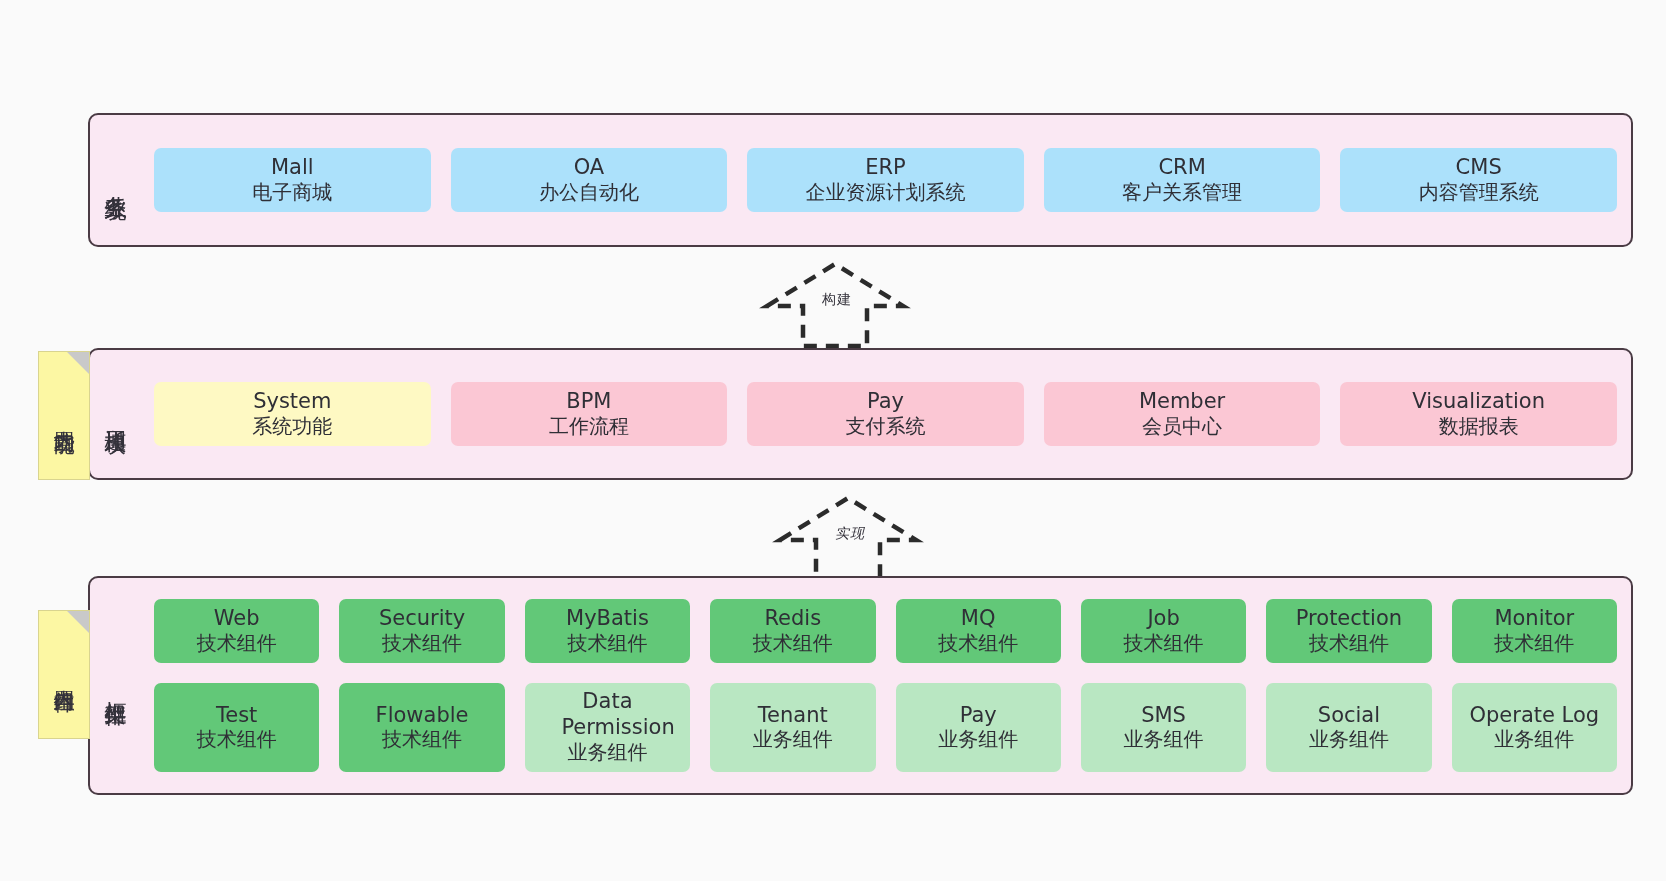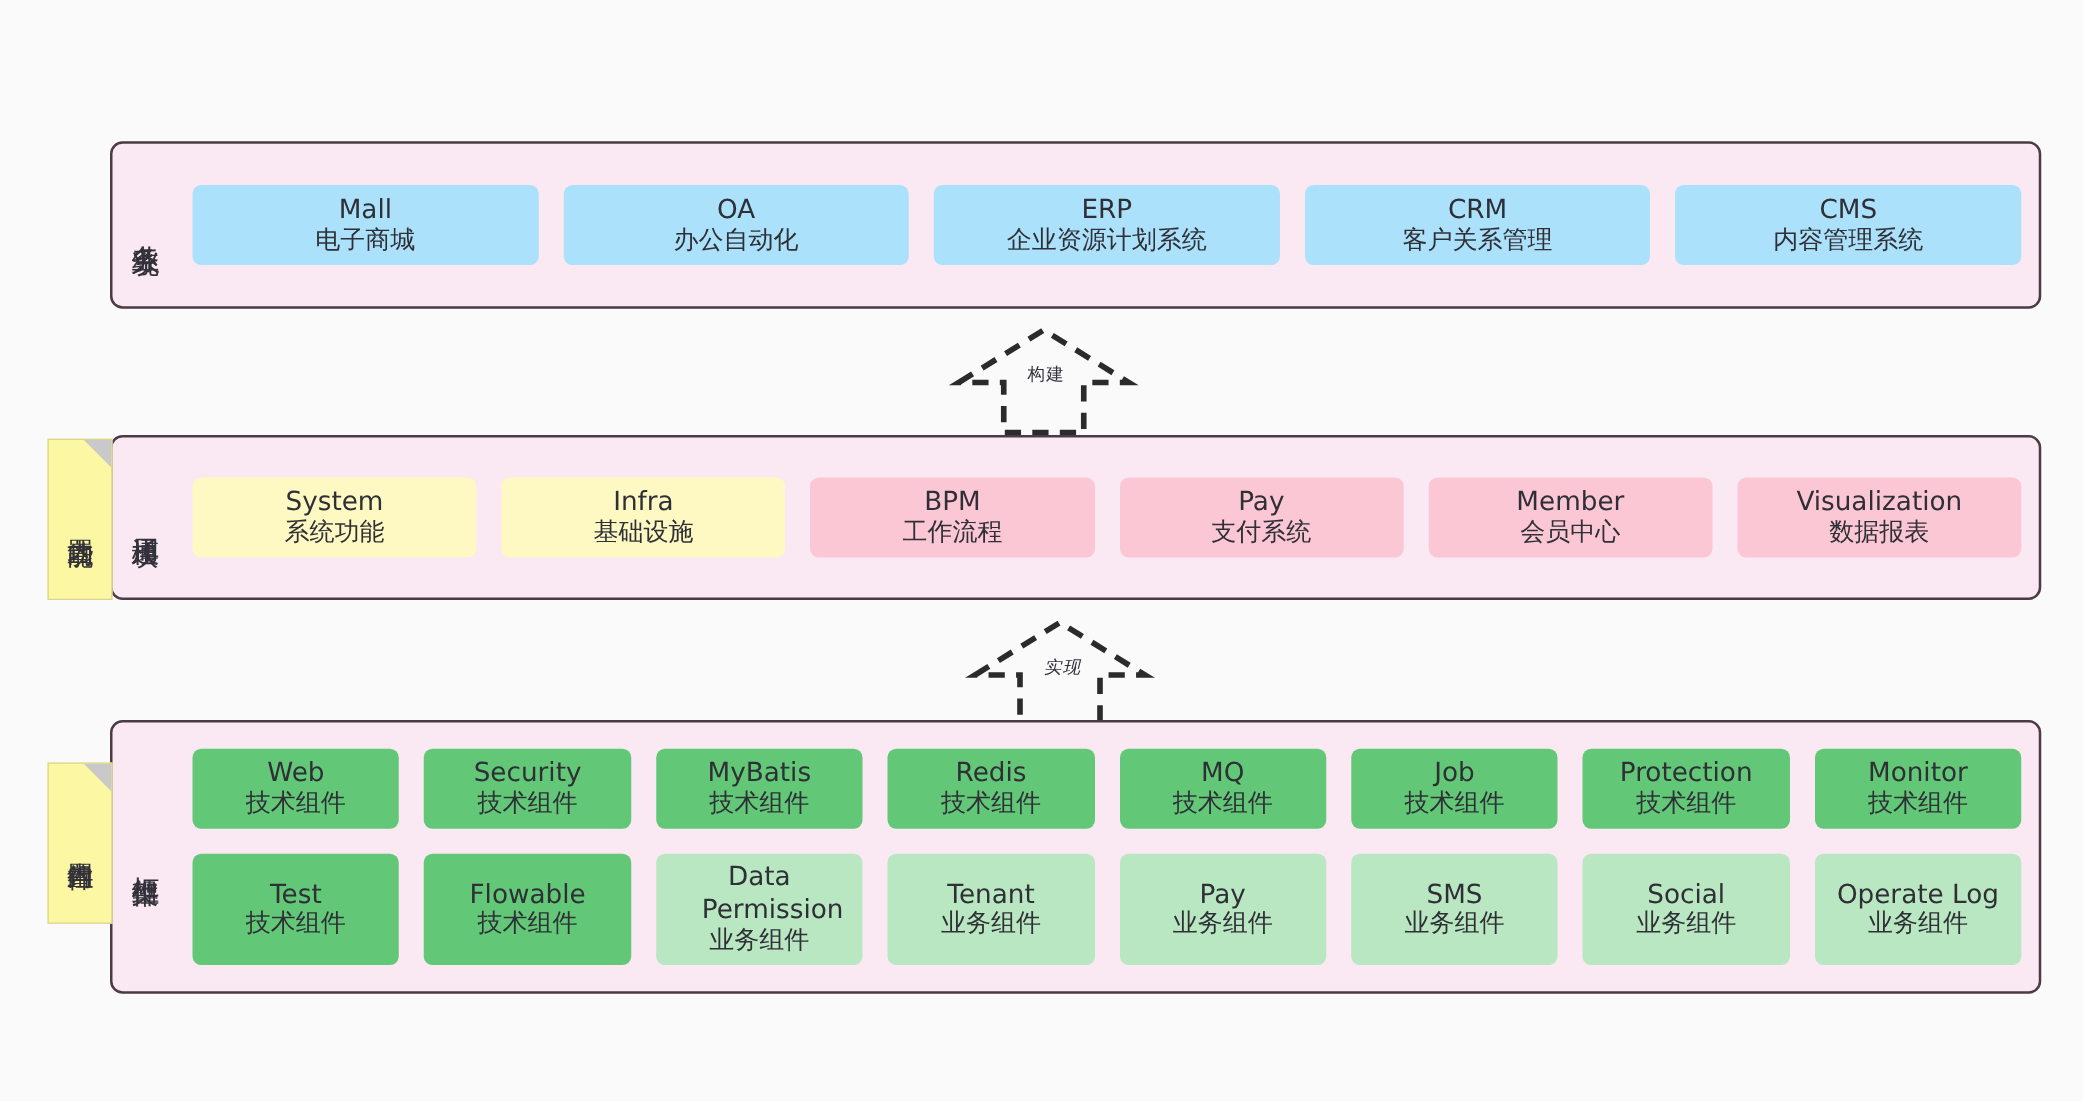--- a/index.html
+++ b/index.html
@@ -183,24 +183,20 @@
   <div class="layer" id="layer-common" style="left:88px; top:348px; width:1545px; height:132px;">
     <div class="layer-title">通用模块</div>
     <div class="layer-body">
       <div class="row">
 
         <div class="node n-red">
           <div class="t1">System</div>
           <div class="t2">系统功能</div>
         </div>
 
-        <div class="node n-red">
-          <div class="t1">Infra</div>
-          <div class="t2">基础设施</div>
-        </div>
 
         <div class="node n-pink">
           <div class="t1">BPM</div>
           <div class="t2">工作流程</div>
         </div>
 
         <div class="node n-pink">
           <div class="t1">Pay</div>
           <div class="t2">支付系统</div>
         </div>

